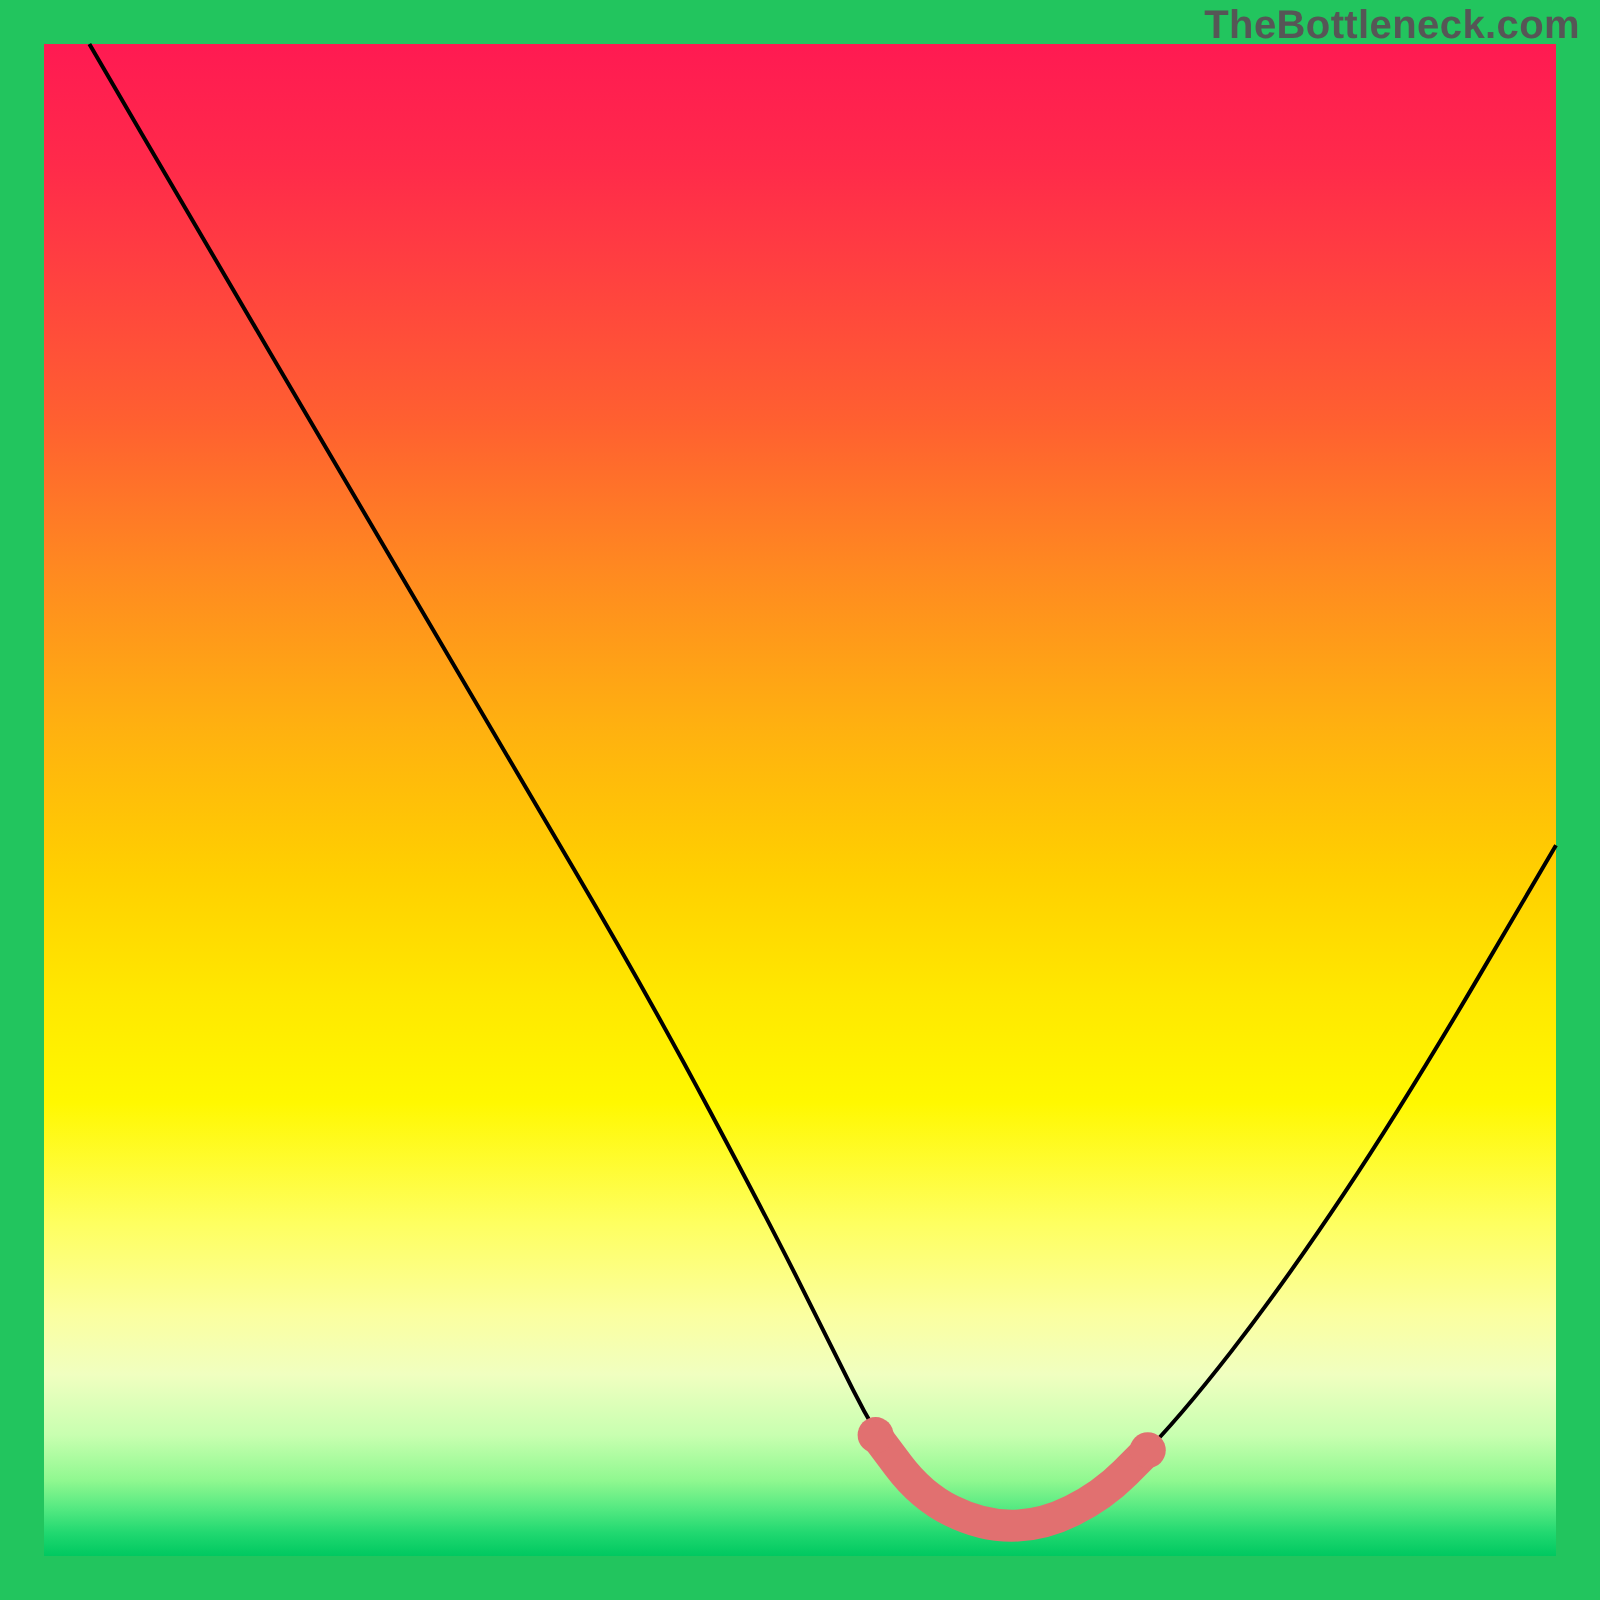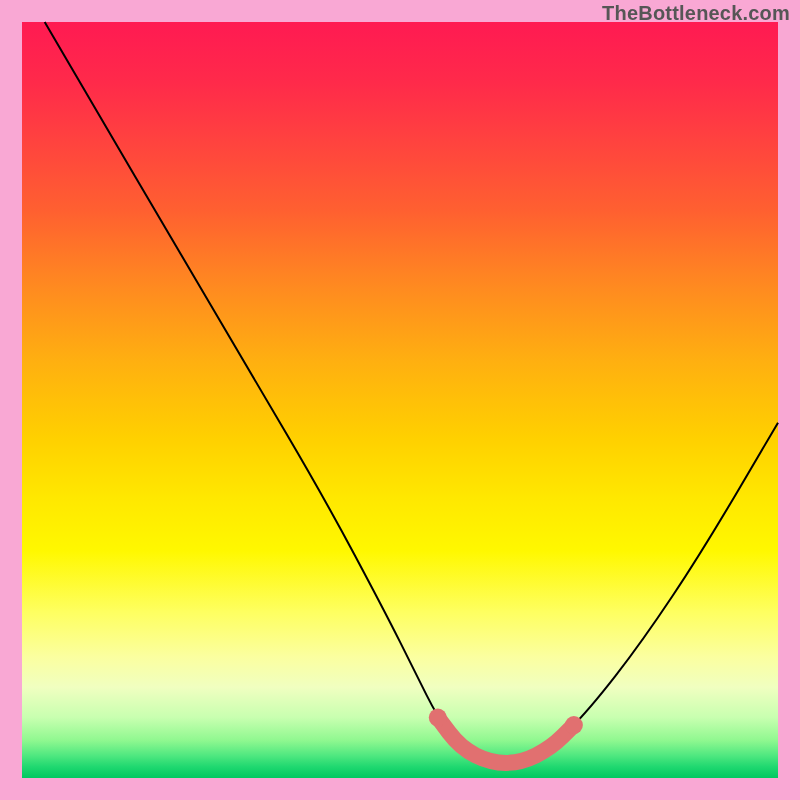--- a/index.html
+++ b/index.html
@@ -1,17 +1,17 @@
 <!DOCTYPE html>
 <html><head>
 <meta charset="utf-8">
 <style>
   * { margin: 0; padding: 0; box-sizing: border-box; }
   html, body { width: 800px; height: 800px; background: #000; overflow: hidden; }
-  .container { position: relative; width: 800px; height: 800px; background: #f9a8d4; }
+  .container { position: relative; width: 800px; height: 800px; background: #22c55e; }
   .plot-area {
     position: absolute;
     left: 22px;
     top: 22px;
     width: 756px;
     height: 756px;
     background: linear-gradient(to bottom,
       #ff1a52 0%,
       #ff2a4a 8%,
       #ff4040 15%,

